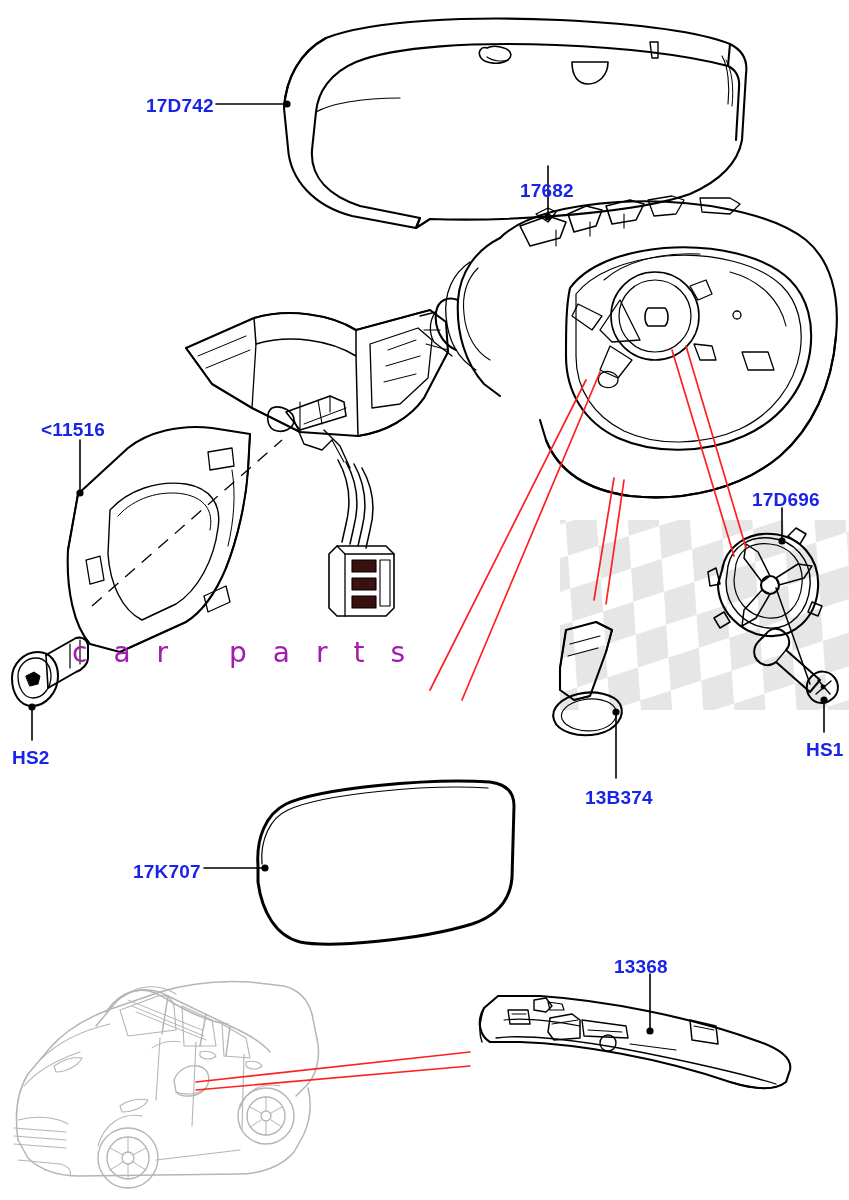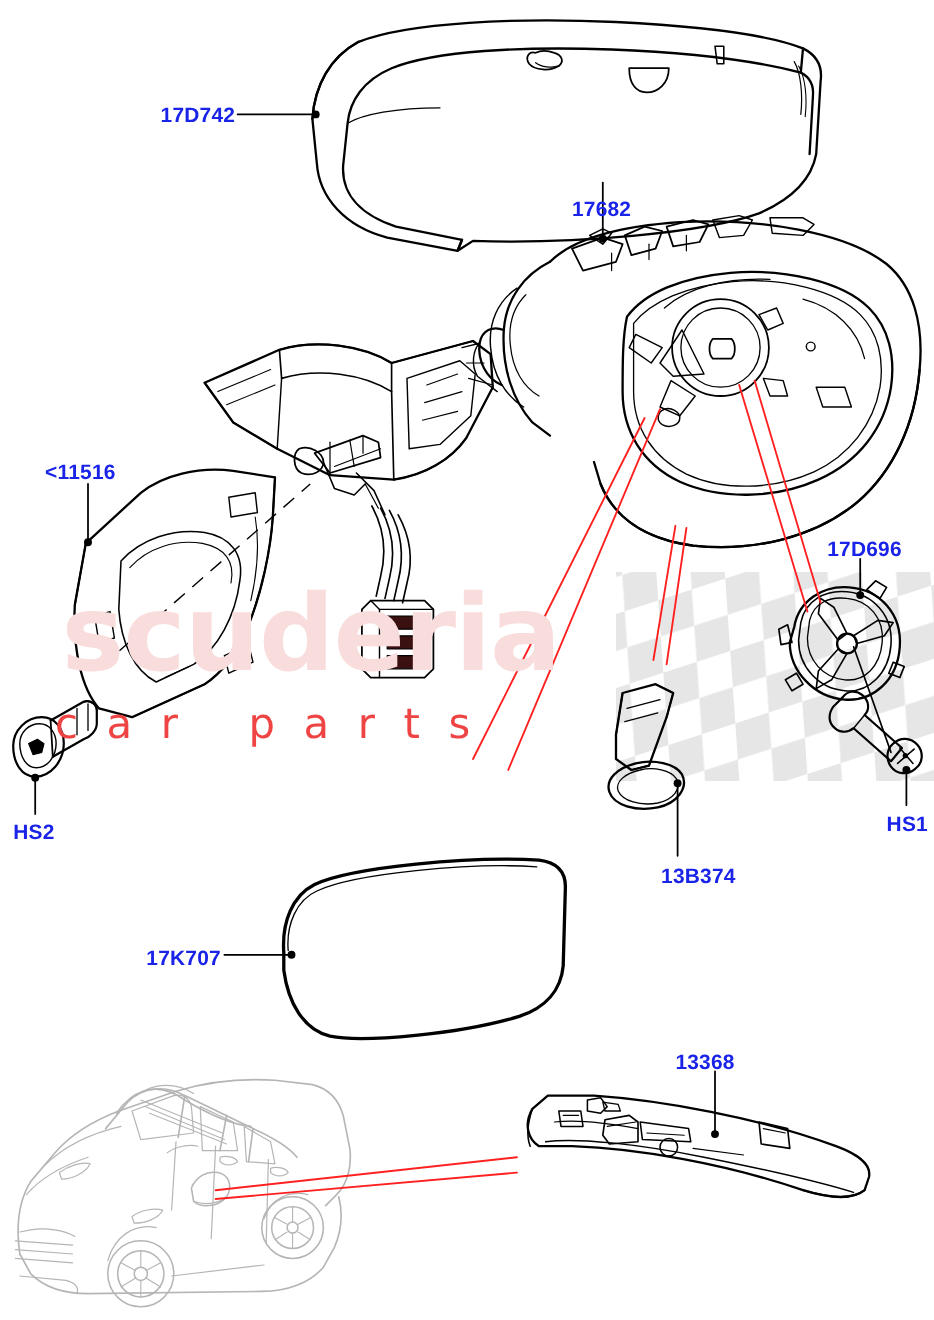--- a/index.html
+++ b/index.html
@@ -47,26 +47,26 @@
     font-size: 96px;
     font-weight: 700;
     color: #f9dcdc;
     letter-spacing: -1px;
     line-height: 1;
     user-select: none;
     pointer-events: none;
   }
   .wm-sub {
     position: absolute;
-    left: 50px;
+    left: 72px;
     top: 639px;
     font-family: "DejaVu Sans", sans-serif;
-    font-size: 38px;
+    font-size: 28px;
     font-weight: 400;
-    color: #ef4444;
+    color: #a21caf;
     letter-spacing: 26px;
     line-height: 1;
     user-select: none;
     pointer-events: none;
   }
 </style>
 </head>
 <body>
 
 <div id="sheet">
@@ -501,34 +501,33 @@
       <circle cx="616" cy="712" r="3.6" fill="#000000" stroke="none"></circle>
 
       <path d="M204 868 L264 868"></path>
       <circle cx="265" cy="868" r="3.6" fill="#000000" stroke="none"></circle>
 
       <path d="M650 974 L650 1030"></path>
       <circle cx="650" cy="1031" r="3.6" fill="#000000" stroke="none"></circle>
     </g>
   </svg>
 
-  <div class="wm-main">scuderia</div>
   <div class="wm-sub">car parts</div>
 
   <div class="ref-label" style="left:146px; top:96px;">17D742</div>
 
   <div class="ref-label" style="left:520px; top:145px;margin-top:36px;">17682</div>
 
   <div class="ref-label" style="left:41px; top:420px;">&lt;11516</div>
 
   <div class="ref-label" style="left:752px; top:490px;">17D696</div>
 
   <div class="ref-label bold-tag" style="left:12px; top:748px;">HS2</div>
 
   <div class="ref-label bold-tag" style="left:806px; top:740px;text-align:center;">HS1</div>
 
-  <div class="ref-label" style="left:585px; top:788px;margin-left:16px;">13B374</div>
+  <div class="ref-label" style="left:585px; top:788px;">13B374</div>
 
   <div class="ref-label" style="left:133px; top:862px;">17K707</div>
 
   <div class="ref-label" style="left:614px; top:957px;">13368</div>
 
 </div>
 
 </body></html>

